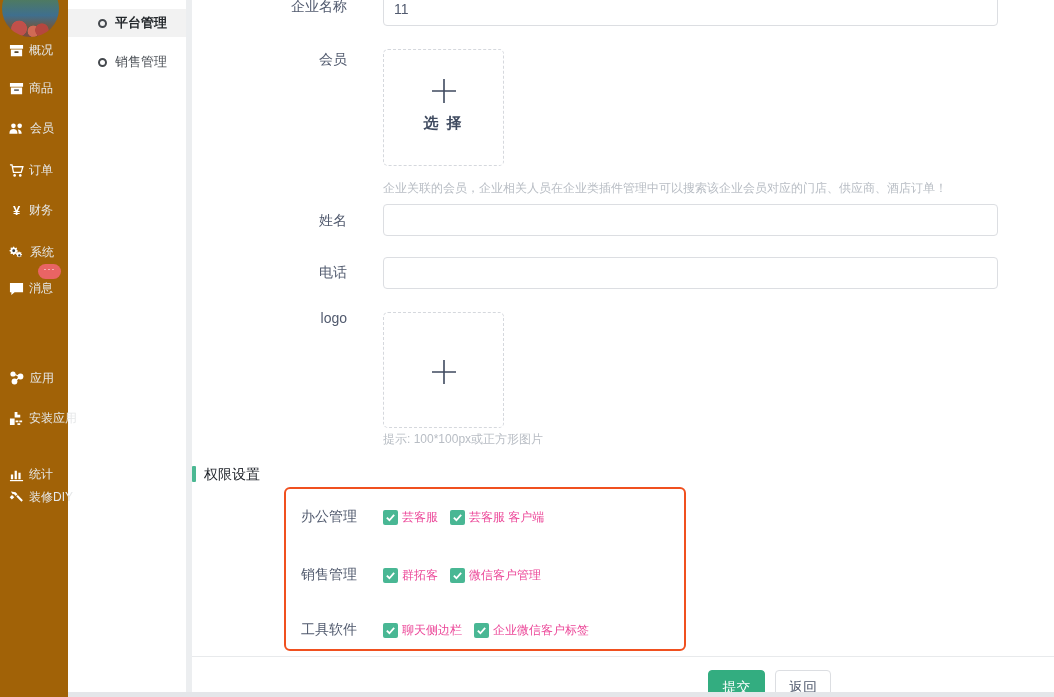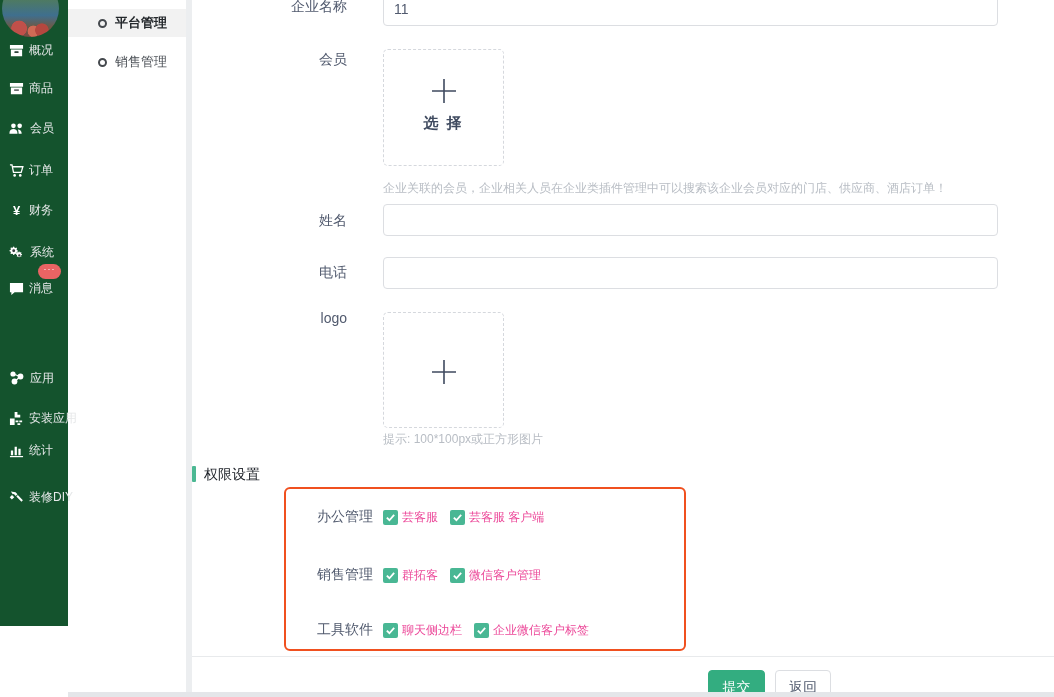--- a/index.html
+++ b/index.html
@@ -1,21 +1,21 @@
 <!DOCTYPE html>
 <html><head>
 <meta charset="utf-8">
 <style>
   * { margin:0; padding:0; box-sizing:border-box; }
   html,body { width:1054px; height:697px; }
   body { font-family:"Liberation Sans", sans-serif; background:#fff; }
   #app { position:relative; width:1054px; height:697px; overflow:hidden; background:#fff; }
 
   
-  .sidebar { position:absolute; left:0; top:0; width:68px; height:626px; background:#14532d; z-index:30; }
+  .sidebar { position:absolute; left:0; top:0; width:68px; height:697px; background:#a16207; z-index:30; }
   .avatar { position:absolute; left:2px; top:-20px; width:57px; height:57px; border-radius:50%;
             background:
               radial-gradient(circle at 30% 85%, #c0504a 0 12%, transparent 13%),
               radial-gradient(circle at 70% 88%, #b5473f 0 10%, transparent 11%),
               radial-gradient(circle at 55% 90%, #d06a55 0 9%, transparent 10%),
               linear-gradient(180deg, #7e938a 0%, #4e7a62 35%, #3f6f8e 62%, #6c5a48 82%, #7a4a42 100%);
             overflow:hidden; }
   .s-item { position:absolute; left:0; width:68px; height:20px; display:flex; align-items:center;
             padding-left:9px; gap:5px; color:#e6e8e9; font-size:12px; cursor:pointer; white-space:nowrap; }
   .s-item svg { flex:0 0 auto; }
@@ -43,21 +43,21 @@
                color:#3f4a5f; letter-spacing:2px; }
   .hint { position:absolute; left:191px; font-size:12px; color:#b8bdc4; white-space:nowrap; }
 
   .sec-bar { position:absolute; left:0; top:466px; width:4px; height:16px; background:#4cb893; border-radius:1px; }
   .sec-title { position:absolute; left:12px; top:466px; font-size:14px; font-weight:normal; color:#20242b; }
 
   .red-box { position:absolute; left:92px; top:487px; width:402px; height:164px;
              border:2px solid #f0501f; border-radius:6px; z-index:5; }
 
   .perm-row { position:absolute; left:101px; width:560px; height:20px; display:flex; align-items:center; }
-  .perm-label { width:90px; text-align:right; font-size:14px; color:#515a6e; padding-right:10px; flex:0 0 auto; }
+  .perm-label { width:90px; text-align:right; font-size:14px; color:#515a6e; padding-right:26px; flex:0 0 auto; }
   .opt { display:flex; align-items:center; gap:4px; margin-right:12px; cursor:pointer; }
   .cb { width:15px; height:15px; background:#49b794; border-radius:2px; display:flex; align-items:center;
         justify-content:center; flex:0 0 auto; }
   .opt-label { font-size:12px; color:#ec4899; white-space:nowrap; }
 
   .divider { position:absolute; left:0; top:656px; width:862px; height:1px; background:#e8eaec; }
   .btn { position:absolute; top:670px; height:32px; border-radius:4px; font-size:14px; text-align:center;
          line-height:32px; cursor:pointer; }
   .btn-submit { left:516px; width:57px; background:#33ad80; color:#fff; border:1px solid #33ad80; }
   .btn-back { left:583px; width:56px; background:#fff; color:#515a6e; border:1px solid #dcdee2; }
@@ -251,21 +251,21 @@
       <span>应用</span>
     </div>
 
     <div class="s-item" style="top:408px;">
       <svg width="15" height="15" viewBox="0 0 16 16">
         <path fill="#fff" d="M6 1h3v3h3v3H6zM1 8h5v7H1zM7 10h3v2H7zM11 10h3v2h-3zM9 13h3v2H9z"></path>
       </svg>
       <span>安装应用</span>
     </div>
 
-    <div class="s-item" style="top:440px;">
+    <div class="s-item" style="top:464px;">
       <svg width="15" height="15" viewBox="0 0 16 16">
         <path fill="#fff" d="M2 8h2.4v5H2zM6 4h2.4v9H6zM10 6h2.4v7H10z"></path>
         <path stroke="#fff" stroke-width="1.3" d="M1 14.5h14"></path>
       </svg>
       <span>统计</span>
     </div>
 
     <div class="s-item" style="top:487px;">
       <svg width="15" height="15" viewBox="0 0 16 16">
         <path fill="#fff" d="M2 1.5l5 1 2 2-1.8 1.8-2-2-1.2.2zM7.8 6.9l1.6-1.6 5.4 5.6-1.5 1.5z"></path>

